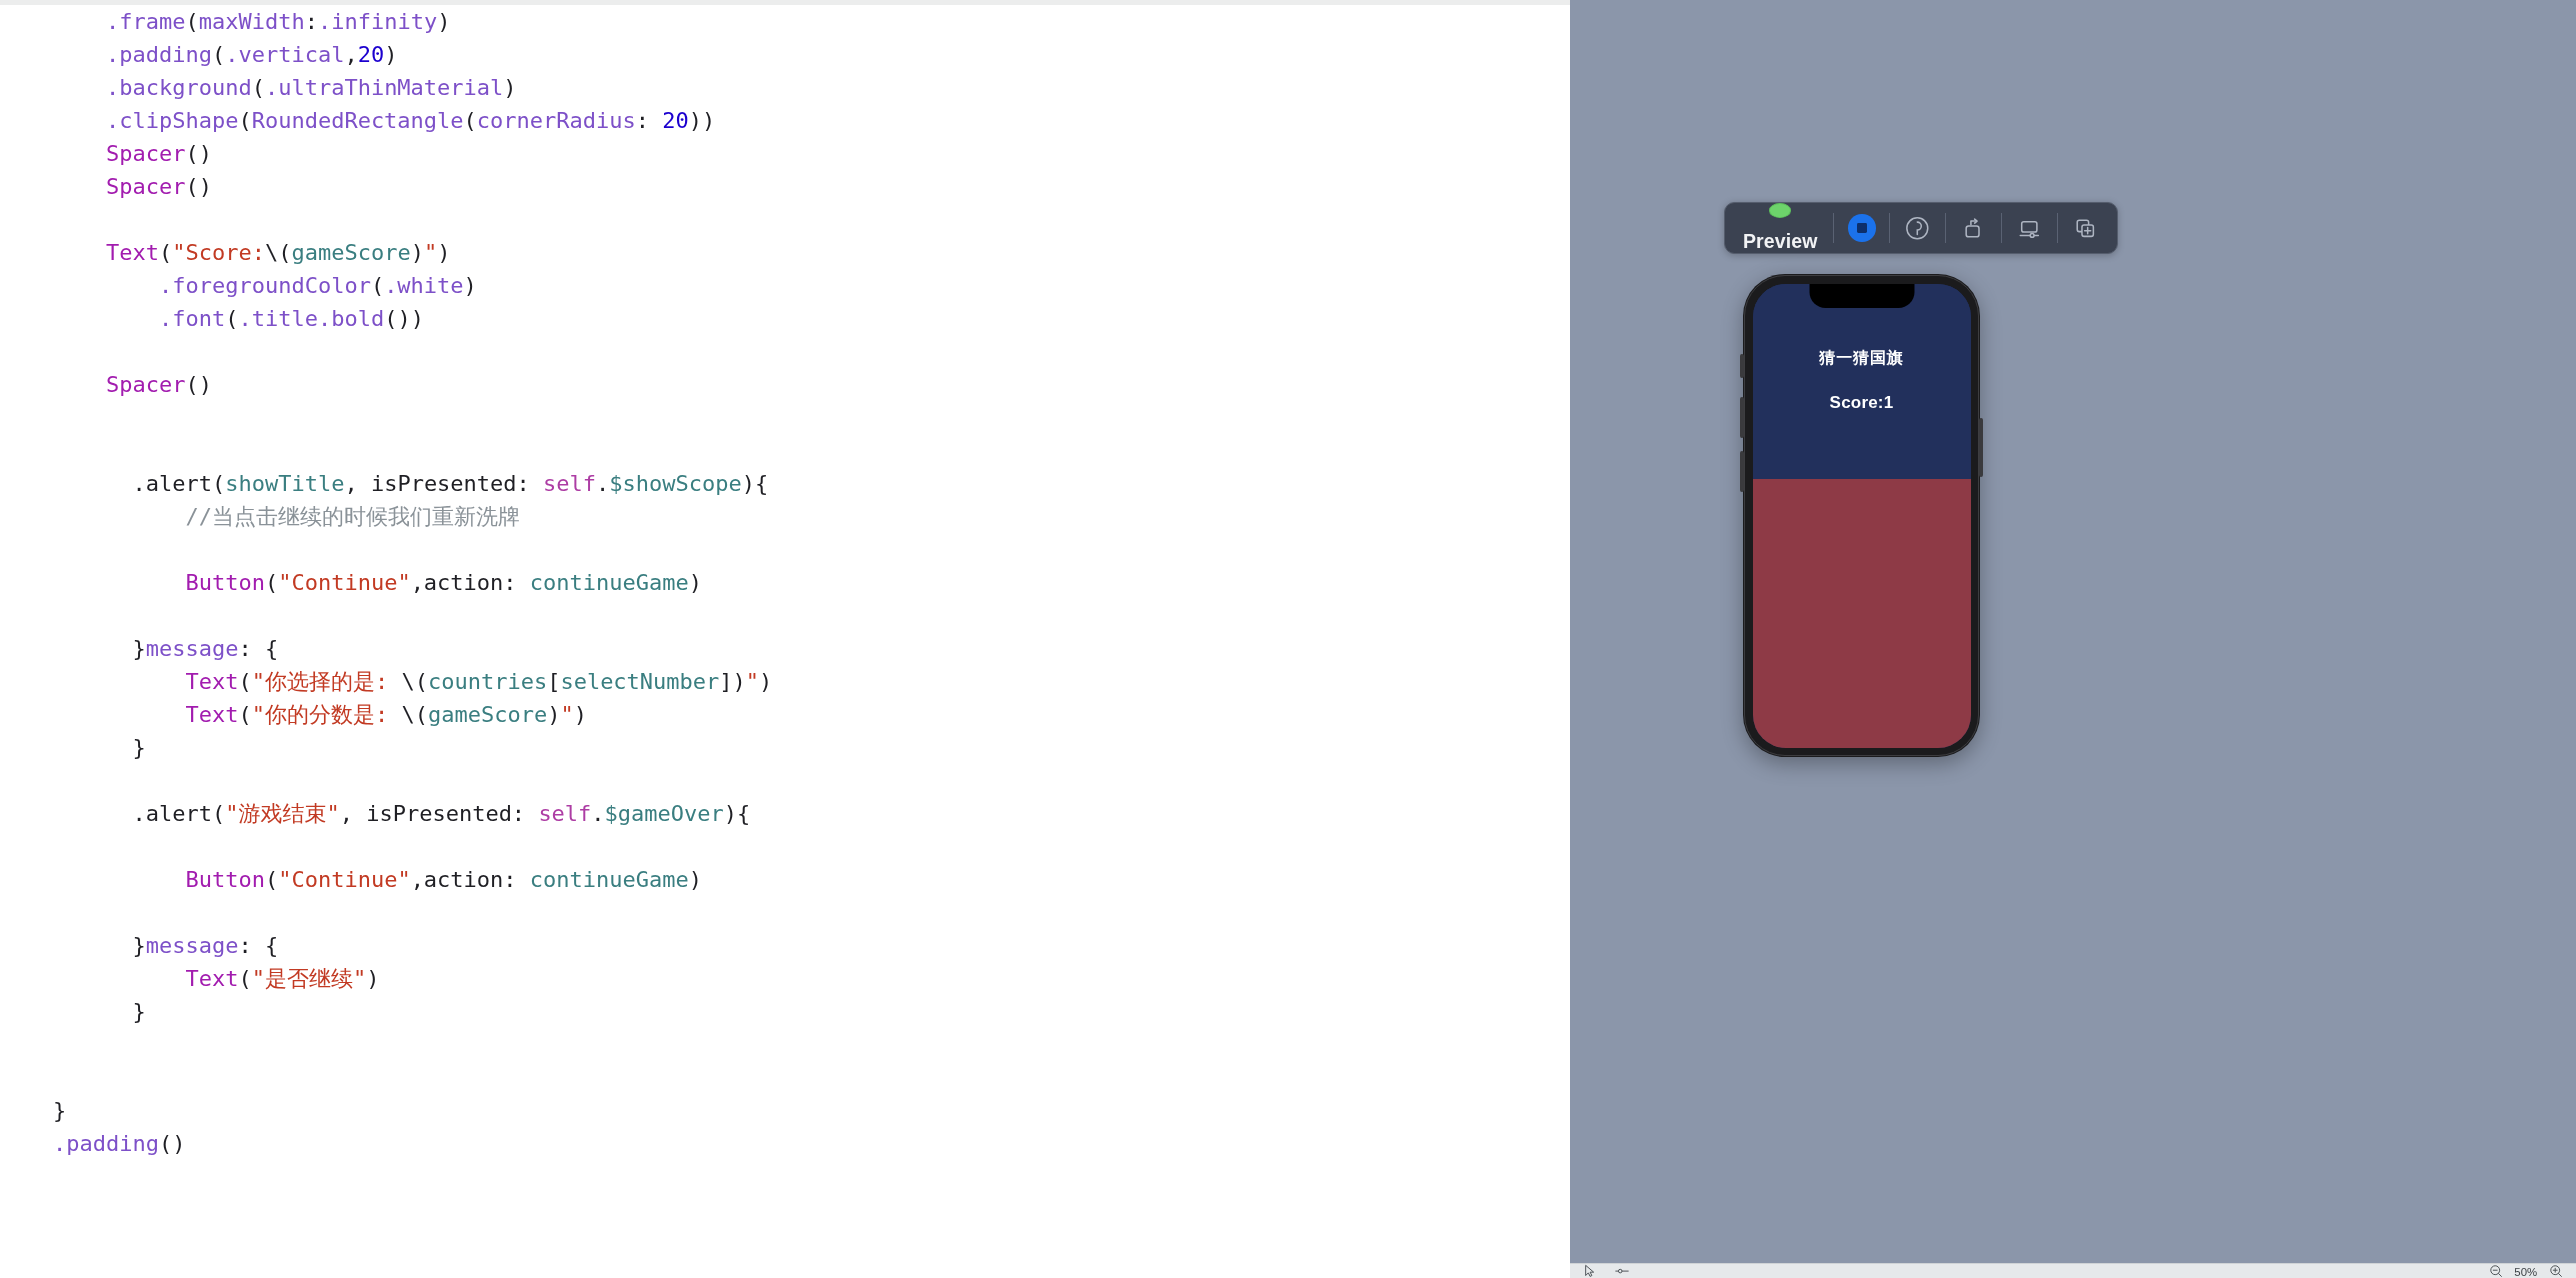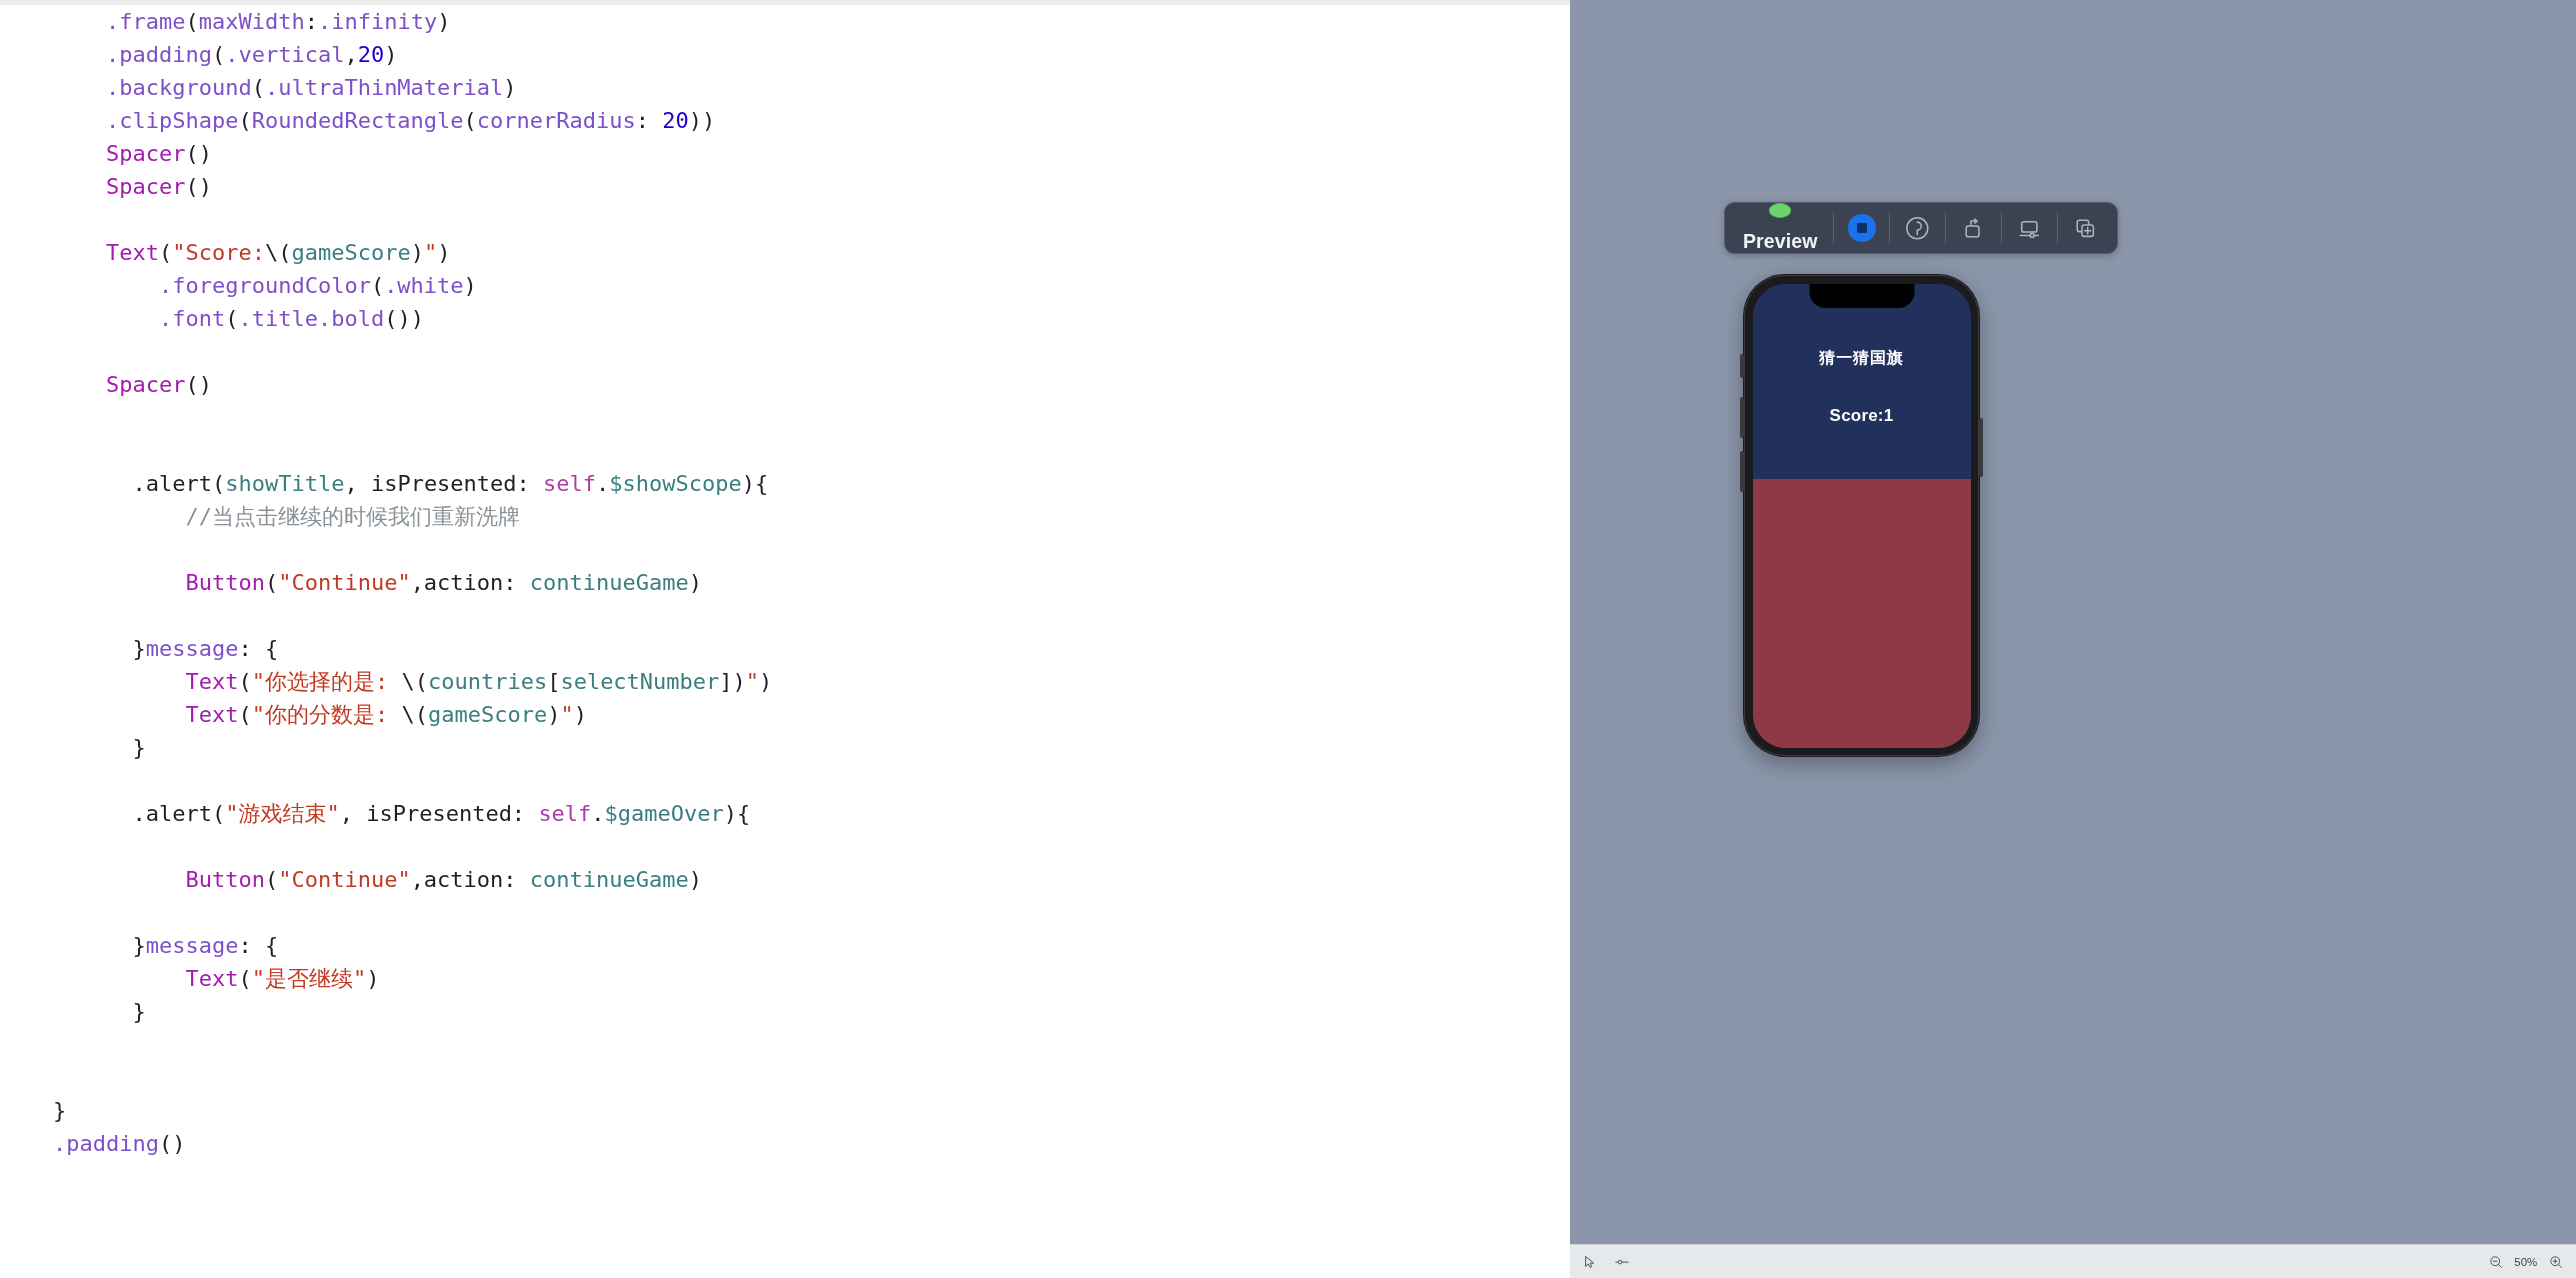--- a/index.html
+++ b/index.html
@@ -155,26 +155,26 @@
     overflow:hidden;
     display:flex;
     box-shadow:0 1.9px 3.8px rgba(0,0,0,.24);
   }
   .flag.vert { flex-direction:row; }
   .flag.horz { flex-direction:column; }
   .flag span { flex:1; display:block; }
 
   #score-text {
     color:#ffffff; font-size:17px; font-weight:bold;
-    margin-top:37px; letter-spacing:0.2px;
+    margin-top:24px; letter-spacing:0.2px;
   }
 
   
   #canvas-bottom-bar {
-    position:absolute; left:0; right:0; bottom:0; height:35px;
+    position:absolute; left:0; right:0; bottom:0; height:16px;
     background:#e6e9eb;
     border-top:0.9px solid #cfd3d6;
     display:flex; align-items:center;
     padding:0 13.3px;
     gap:17px;
   }
   .bb-right { margin-left:auto; display:flex; align-items:center; gap:11.4px; }
   .bb-zoom { font-size:11.4px; color:#3e4347; }
   .ico { display:block; }
 </style>

